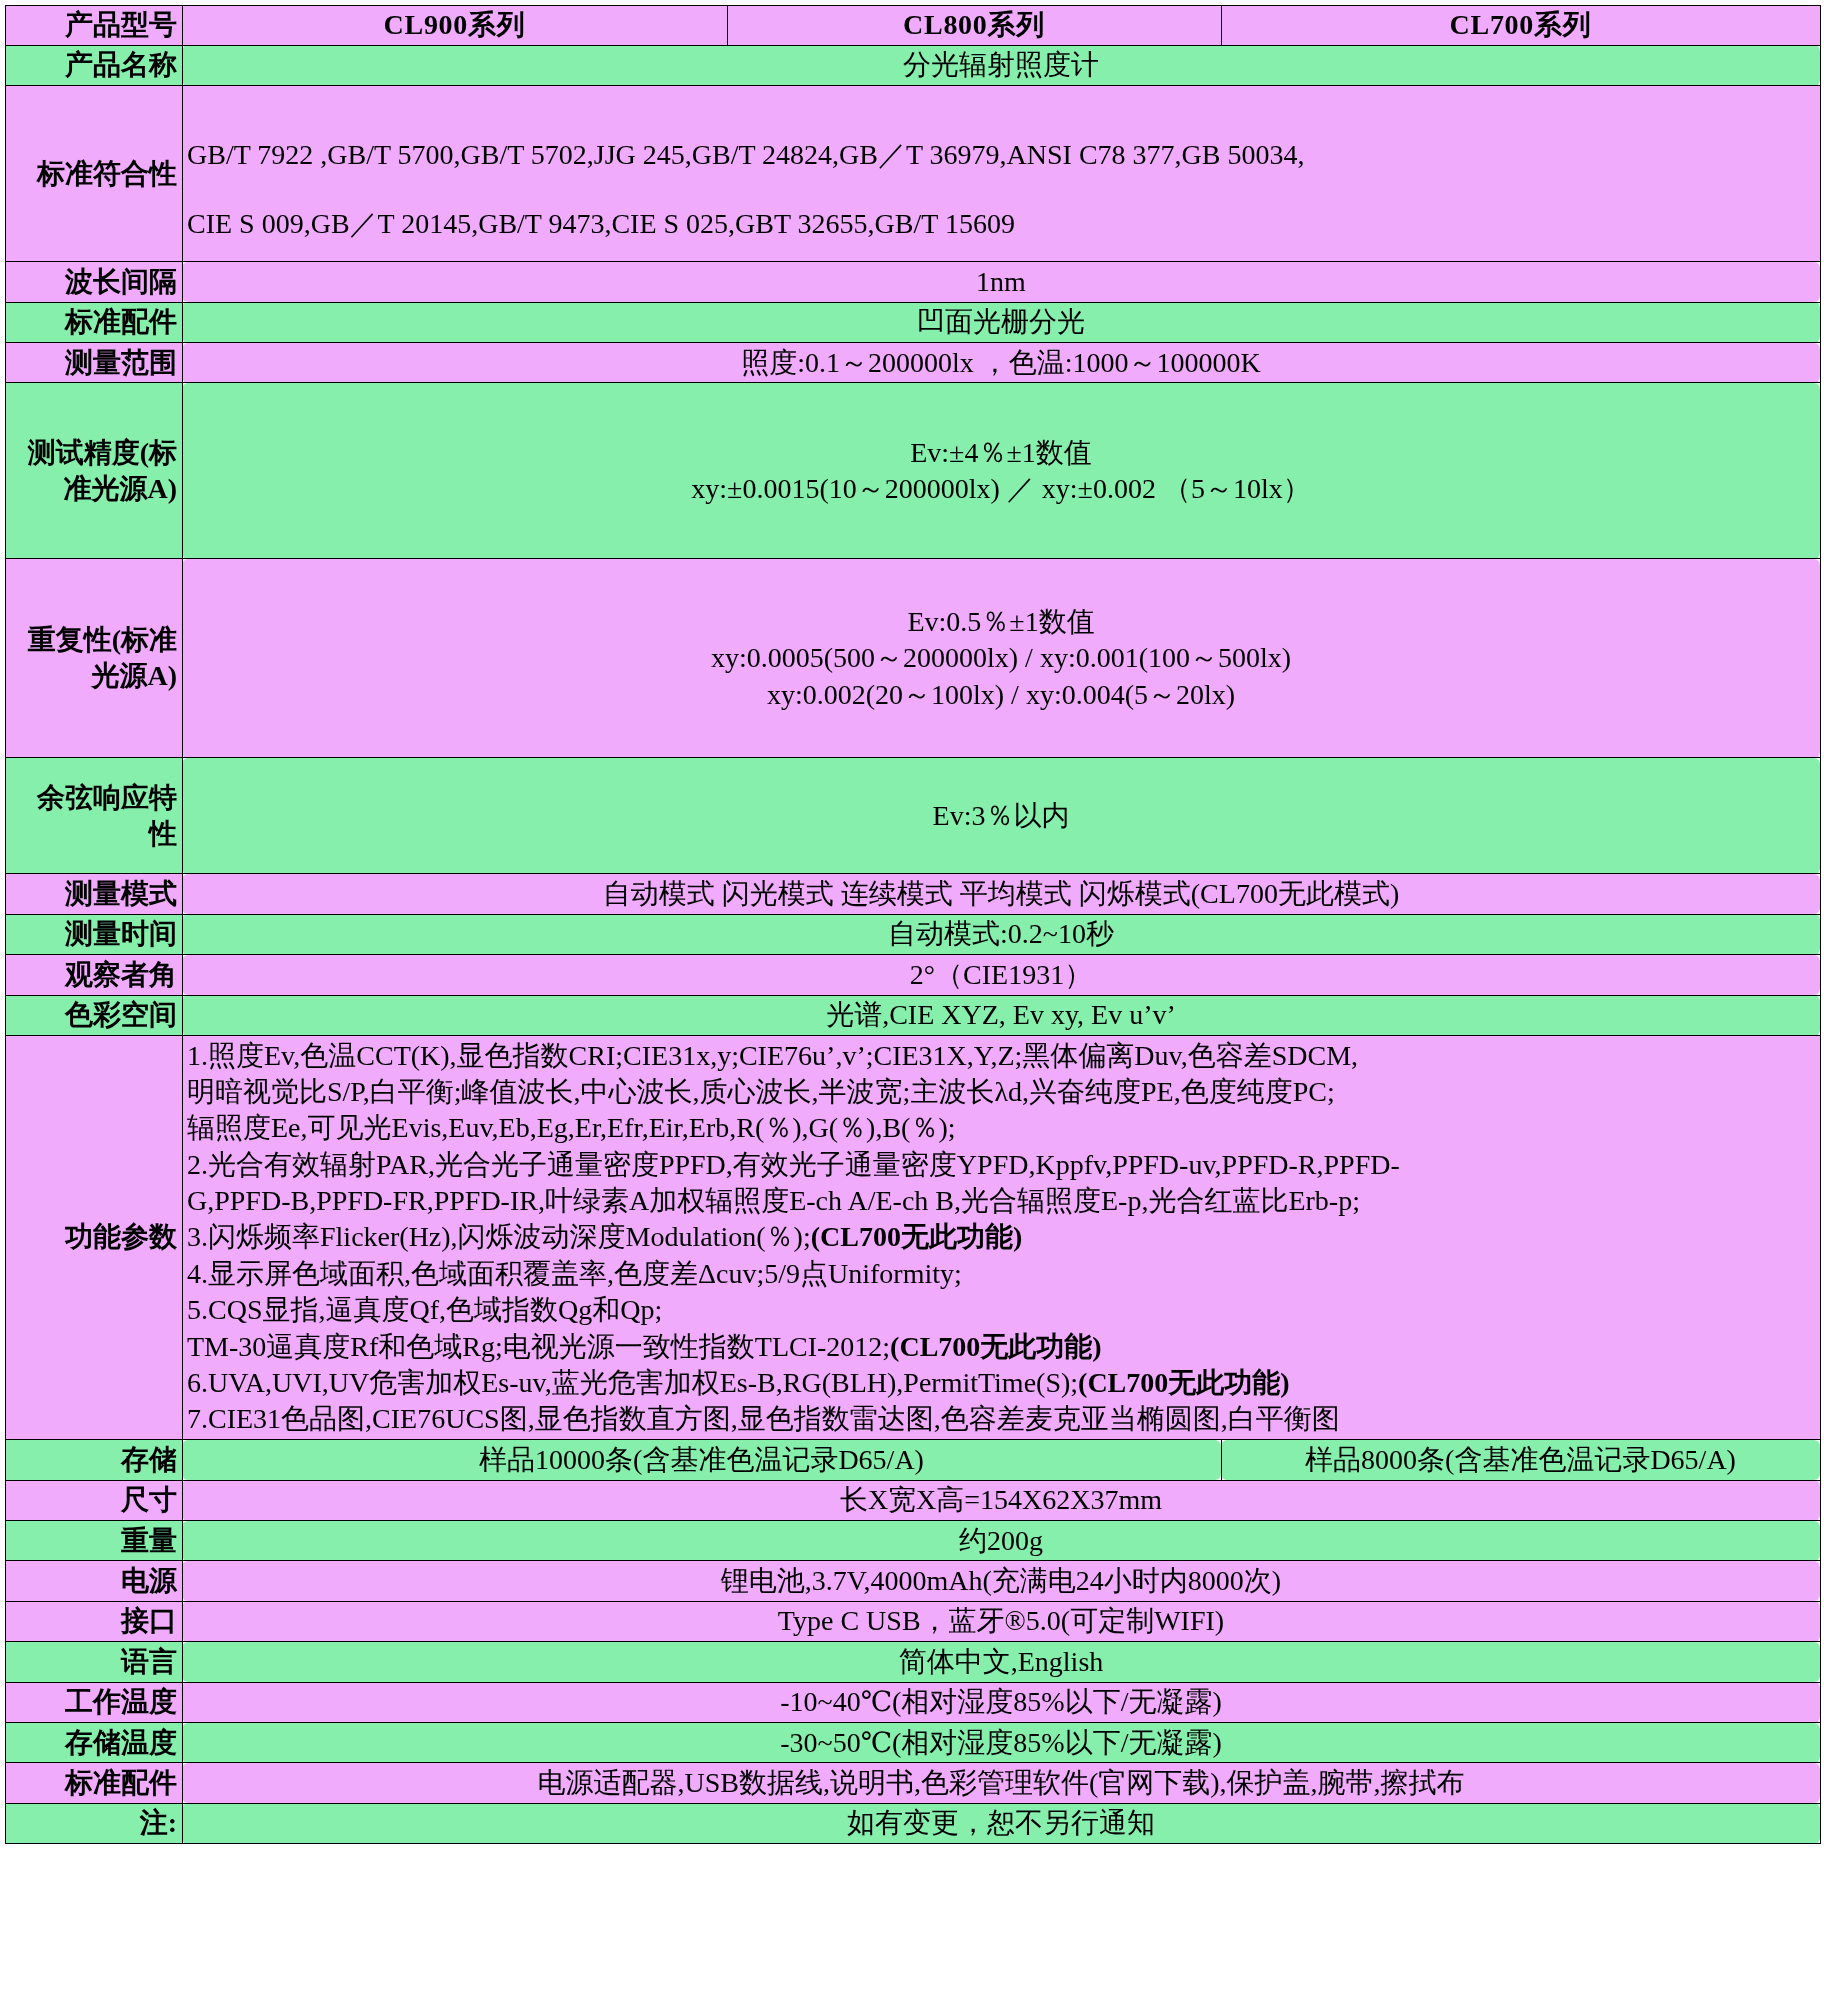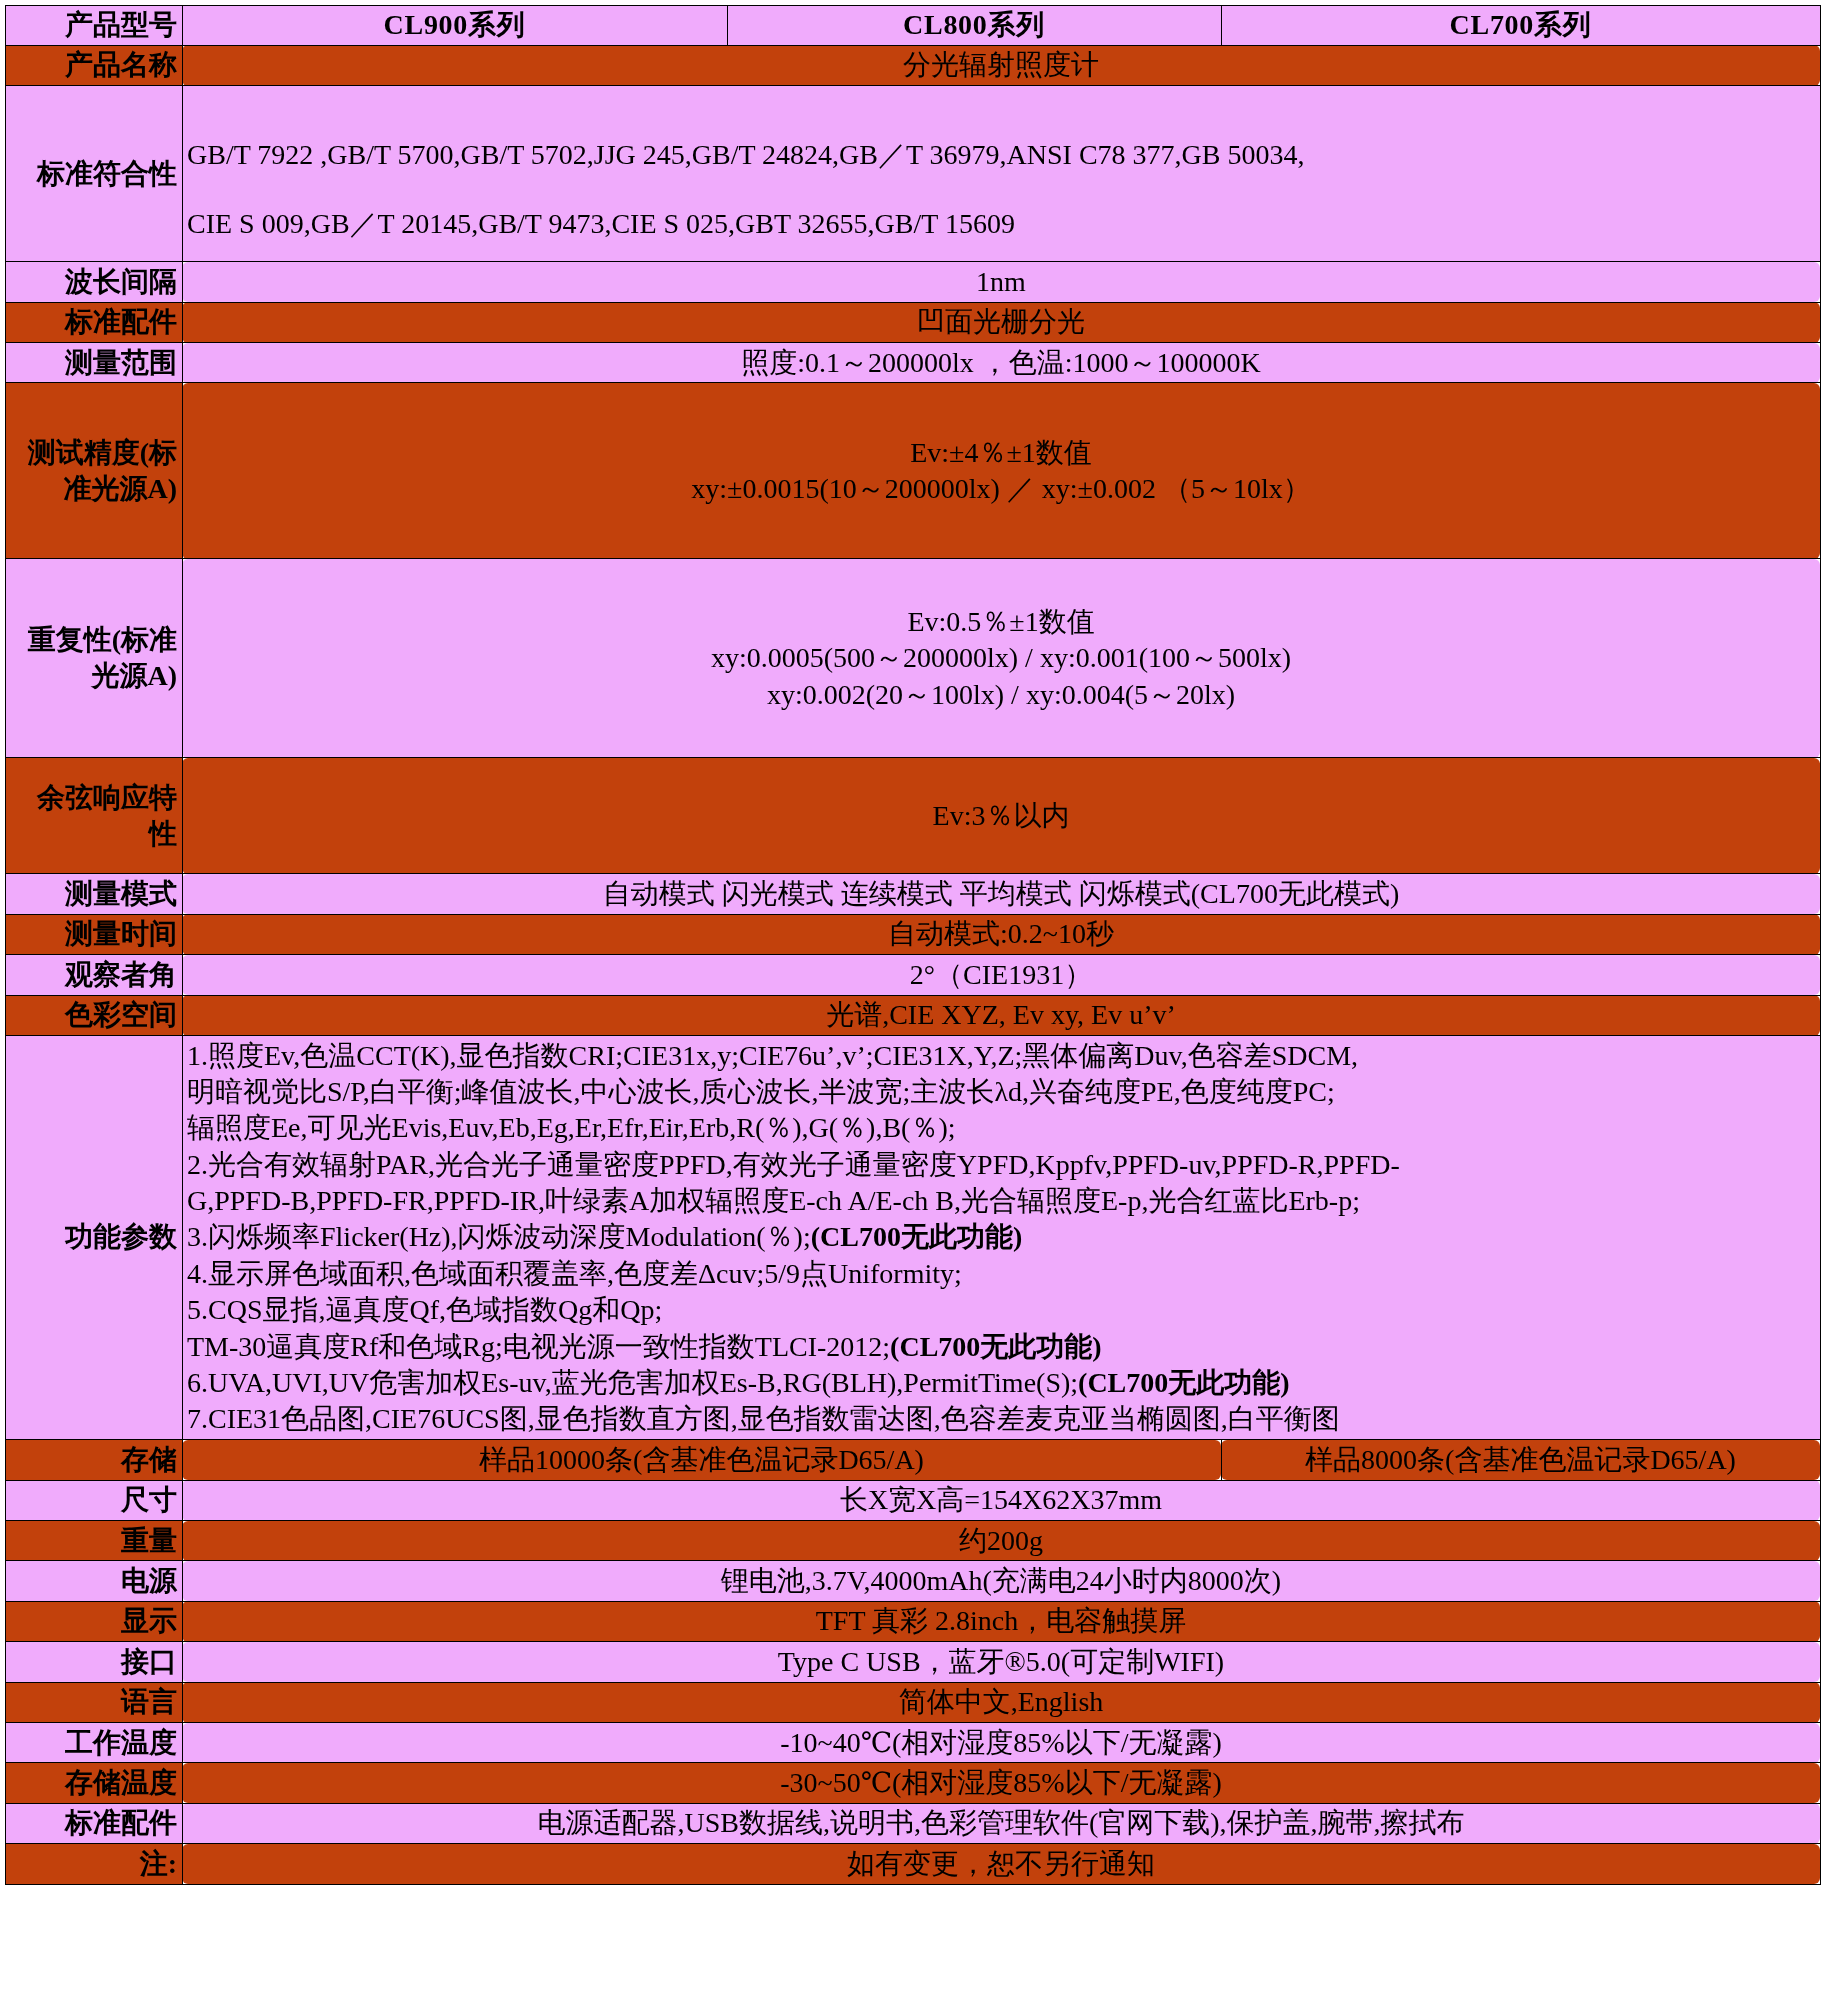--- a/index.html
+++ b/index.html
@@ -41,21 +41,21 @@
   
   td.label {
     text-align: right;
     font-weight: bold;
     font-size: 28.4px;
     padding-right: 6px;
     white-space: normal;
   }
   td.center { text-align: center; border-radius: 6px; }
 
-  tr.shade td { background: #c2410c; }
+  tr.shade td { background: #86efac; }
   tr.plain td { background: #f0abfc; }
 
   td.head {
     text-align: center;
     font-weight: bold;
     font-size: 31px;
     letter-spacing: 0.7px;
   }
   td.tall    { height: 112px; }
   td.taller  { height: 172px; }
@@ -215,24 +215,20 @@
       <tr class="shade">
         <td class="label">重量</td>
         <td class="center" colspan="3">约200g</td>
       </tr>
 
       <tr class="plain">
         <td class="label">电源</td>
         <td class="center" colspan="3">锂电池,3.7V,4000mAh(充满电24小时内8000次)</td>
       </tr>
 
-      <tr class="shade">
-        <td class="label">显示</td>
-        <td class="center" colspan="3">TFT 真彩 2.8inch，电容触摸屏</td>
-      </tr>
 
       <tr class="plain">
         <td class="label">接口</td>
         <td class="center" colspan="3">Type C USB，蓝牙®5.0(可定制WIFI)</td>
       </tr>
 
       <tr class="shade">
         <td class="label">语言</td>
         <td class="center" colspan="3">简体中文,English</td>
       </tr>

